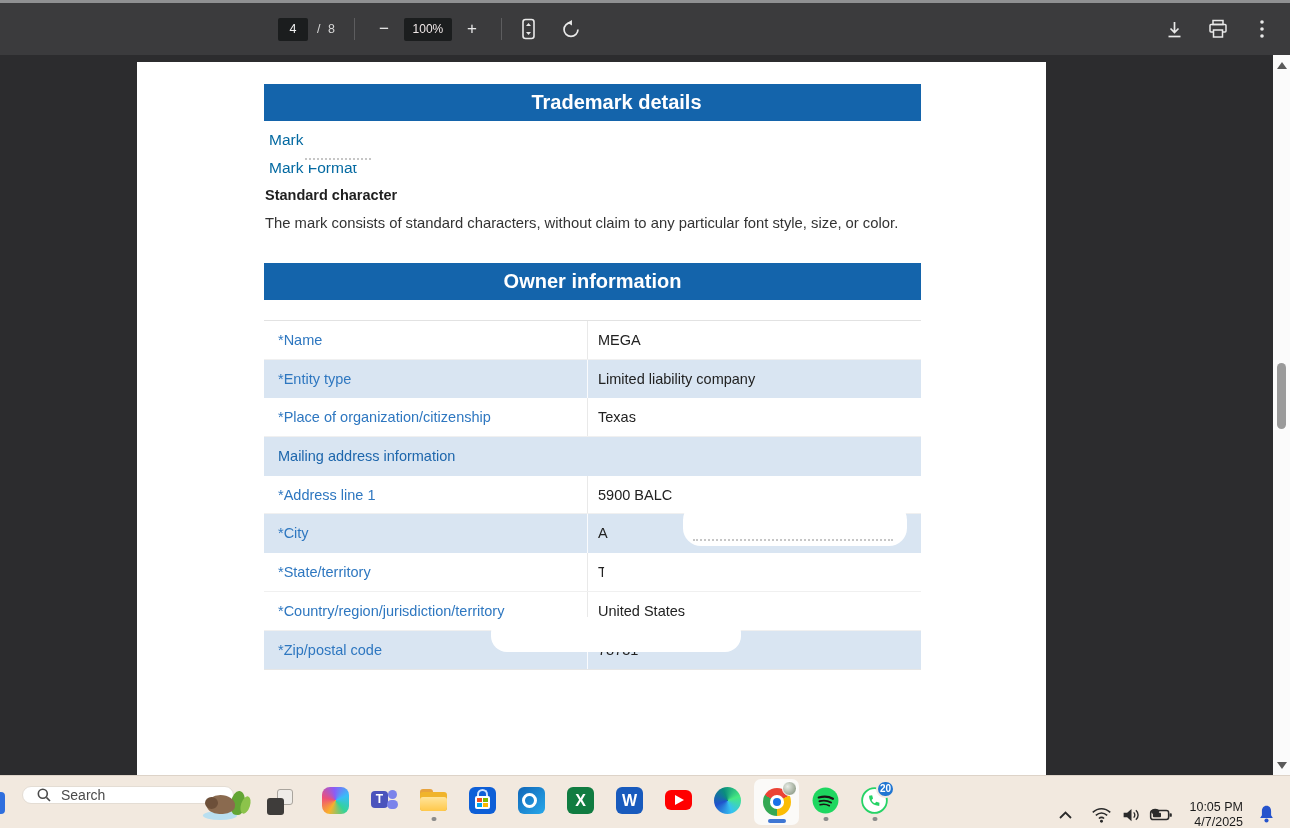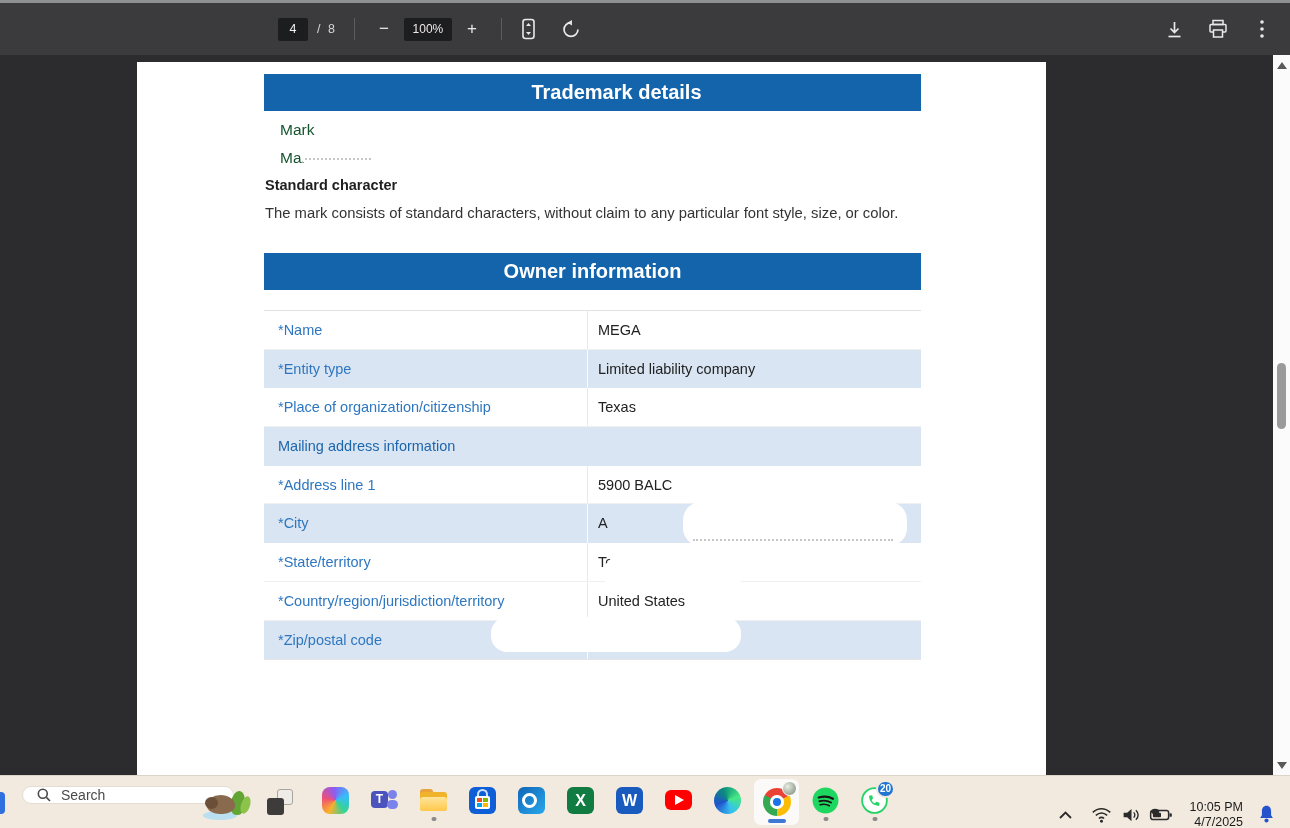--- a/index.html
+++ b/index.html
@@ -23,23 +23,23 @@
   .tb-icon { width:20px; height:20px; display:flex; align-items:center; justify-content:center; cursor:pointer; }
   .tb-icon svg { display:block; }
 
   
   .viewer { position:absolute; left:0; top:55px; width:1290px; height:720px; background:#2c2c2e; }
   .pdf-page { position:absolute; left:137px; top:7px; width:909px; height:713px; background:#ffffff; }
   .content { position:relative; margin-left:127px; width:657px; }
 
   .section-header { height:37px; line-height:37px; background:#1464ab; color:#ffffff;
                     font-size:20px; font-weight:bold; text-align:center; }
-  .hdr1 { margin-top:12px;padding-left:48px; }
+  .hdr1 { margin-top:22px;padding-left:48px; }
   .hdr2 { margin-top:26px; }
-  .doc-link { color:#14532d; font-size:15.5px; margin:10px 0 0 16px; }
+  .doc-link { color:#0369a1; font-size:15.5px; margin:10px 0 0 5px; }
   .mark-line { position:relative; margin:9px 0 0 1px; font-size:14.5px; color:#2f2f2f; height:20px; }
   .doc-bold { margin:10px 0 0 1px; font-size:14.5px; font-weight:bold; color:#1f1f1f; }
   .doc-para { margin:7px 0 0 1px; font-size:14.8px; color:#333333; line-height:27px; width:660px; }
 
   
   .owner-table { margin-top:20px; border-top:1px solid #e2e2e2; border-bottom:1px solid #e6e6e6; }
   .t-row { display:flex; height:38.7px; font-size:14.5px; }
   .t-row.alt { background:#d9e5f2; }
   .t-label { width:324px; color:#2e77c0; line-height:38.7px; padding-left:14px;
              border-right:1px solid #e9e9e9; white-space:nowrap; overflow:hidden; }

